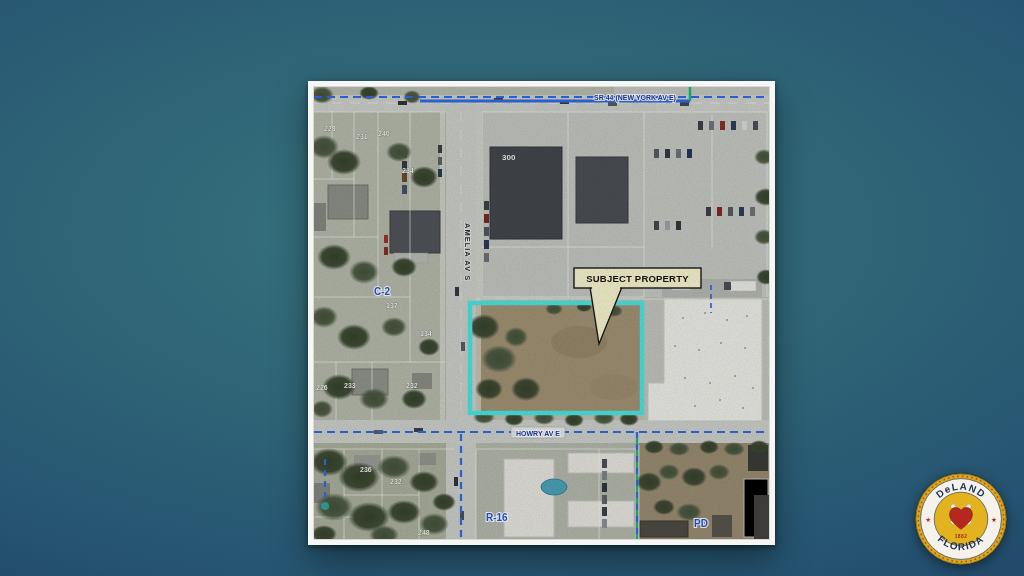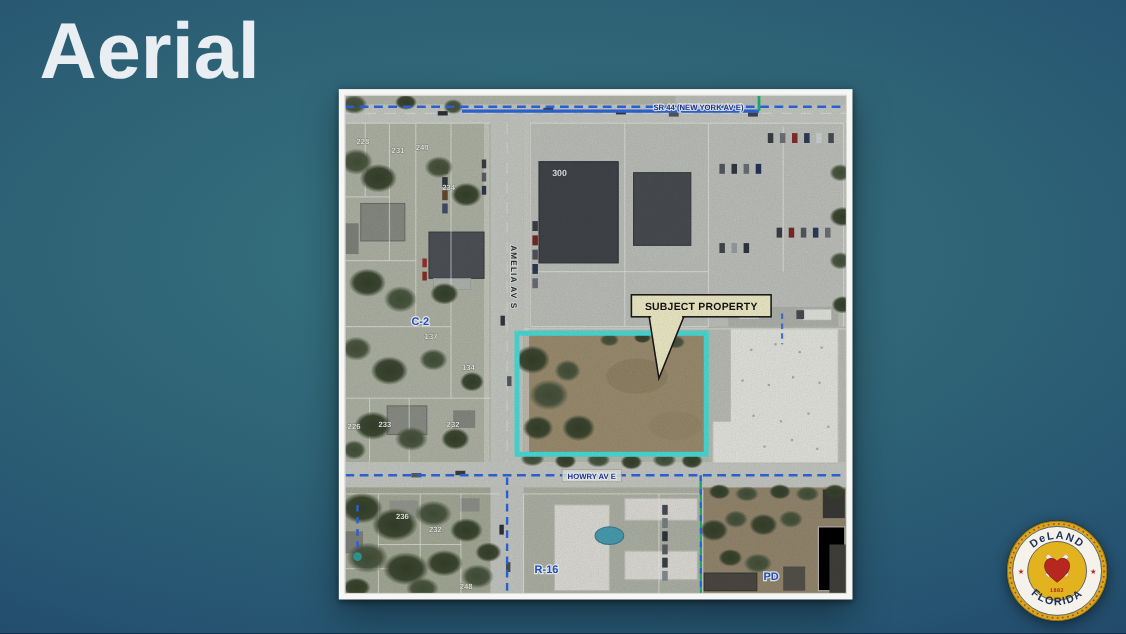--- a/index.html
+++ b/index.html
@@ -20,21 +20,20 @@
   .seal{position:absolute;left:914px;top:472px;width:94px;height:94px;filter:drop-shadow(0 3px 6px rgba(0,0,0,.45));}
   .sealArc{font-size:10.5px;font-weight:700;fill:#1d2f55;letter-spacing:1.4px;}
   .sealYear{font-size:5.2px;font-weight:700;fill:#a8241d;letter-spacing:.5px;}
   .sealStar{font-size:7px;fill:#bb2a22;}
 </style>
 </head>
 <body>
 
 <div class="slide">
 
-  <div class="title">Aerial</div>
 
   <div class="map-frame">
     <svg class="map" viewBox="0 0 455 452">
       <defs>
         <radialGradient id="tg">
           <stop offset="0" stop-color="#45513a"></stop>
           <stop offset="0.65" stop-color="#4a5740" stop-opacity="0.95"></stop>
           <stop offset="1" stop-color="#4a5740" stop-opacity="0"></stop>
         </radialGradient>
         <radialGradient id="tg2">

